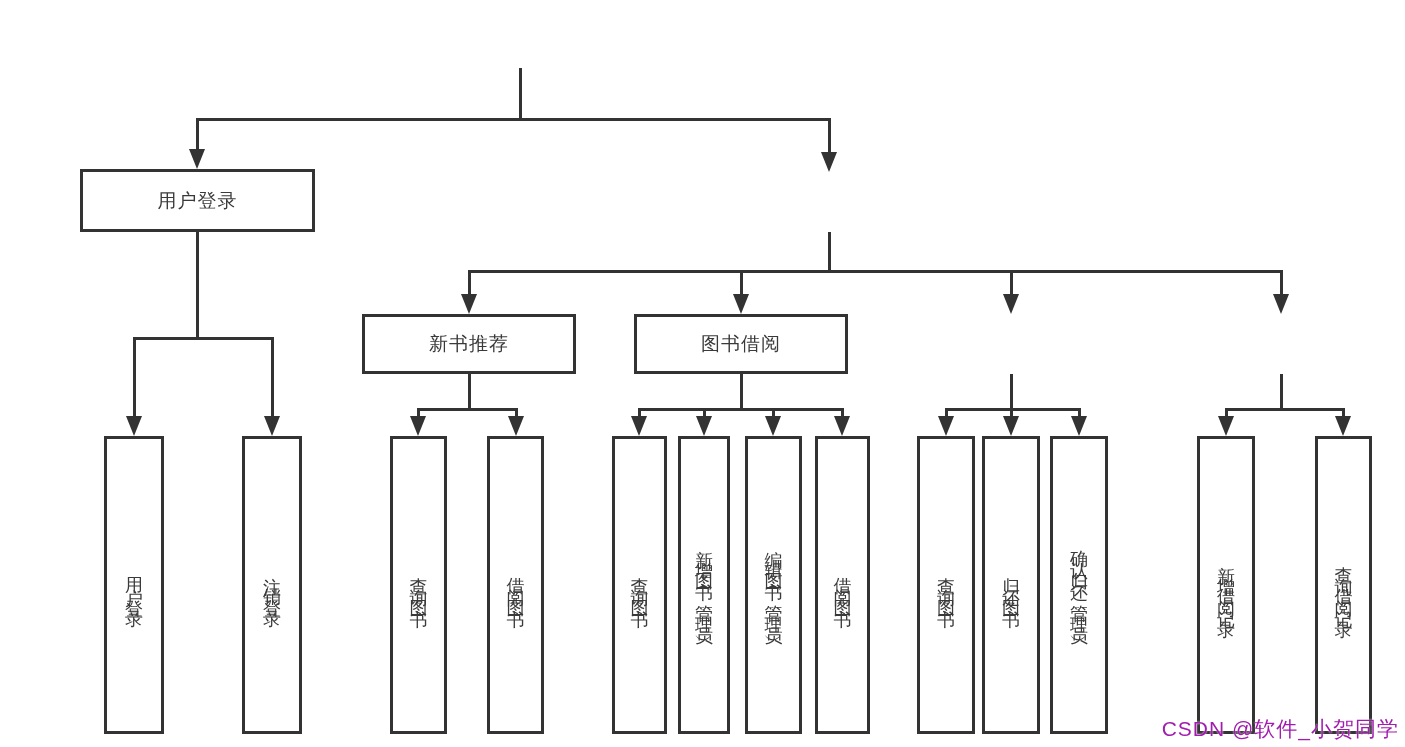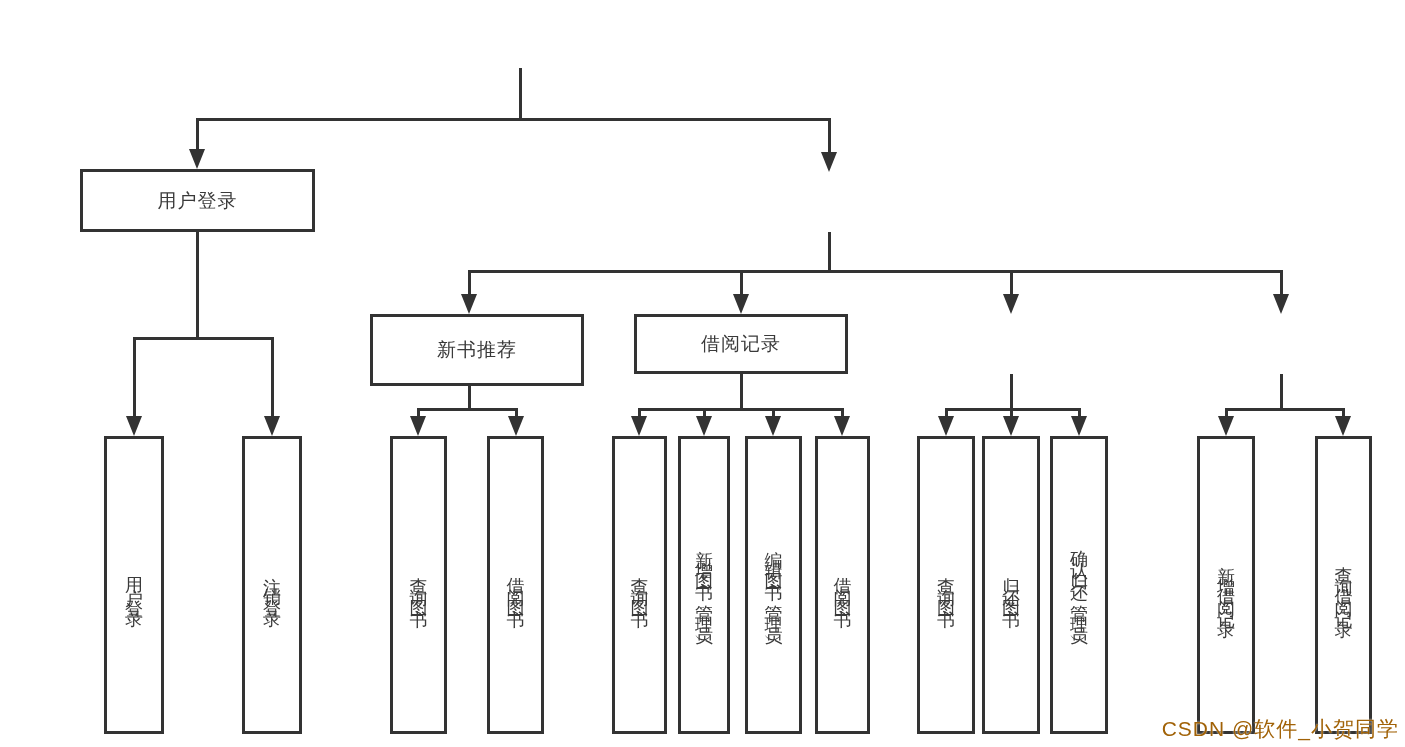--- a/index.html
+++ b/index.html
@@ -21,21 +21,21 @@
   
   .vl{position:absolute;width:3px;background:#333333;z-index:1;}
   .hl{position:absolute;height:3px;background:#333333;z-index:1;}
   .ar{
     position:absolute;width:0;height:0;z-index:1;
     border-left:8px solid transparent;border-right:8px solid transparent;
     border-top:20px solid #333333;
   }
   .watermark{
     position:absolute;right:6px;bottom:4px;z-index:6;
-    font-size:21px;color:#a16207;letter-spacing:1px;
+    font-size:21px;color:#a21caf;letter-spacing:1px;
     text-shadow:0 0 2px #ffffff;
   }
 </style>
 </head>
 <body>
 
 <div class="canvas">
 
   <div class="vl" style="left:519px;top:68px;height:53px"></div>
   <div class="hl" style="left:196px;top:118px;width:635px"></div>
@@ -90,25 +90,25 @@
   <div class="ar" style="left:1003px;top:416px"></div>
   <div class="ar" style="left:1071px;top:416px"></div>
   <div class="ar" style="left:1218px;top:416px"></div>
   <div class="ar" style="left:1335px;top:416px"></div>
 
 
   <div class="box" style="left:80px;top:169px;width:235px;height:63px">
     <span>用户登录</span>
   </div>
 
-  <div class="box" style="left:370px;top:314px;width:214px;height:72px">
+  <div class="box" style="left:362px;top:314px;width:214px;height:60px">
     <span>新书推荐</span>
   </div>
   <div class="box" style="left:634px;top:314px;width:214px;height:60px">
-    <span>借阅记录</span>
+    <span>图书借阅</span>
   </div>
 
   <div class="box leaf" style="left:104px;top:436px;width:60px;height:298px">
     <span class="vtext">用户登录</span>
   </div>
   <div class="box leaf" style="left:242px;top:436px;width:60px;height:298px">
     <span class="vtext">注销登录</span>
   </div>
 
   <div class="box leaf" style="left:390px;top:436px;width:57px;height:298px">

